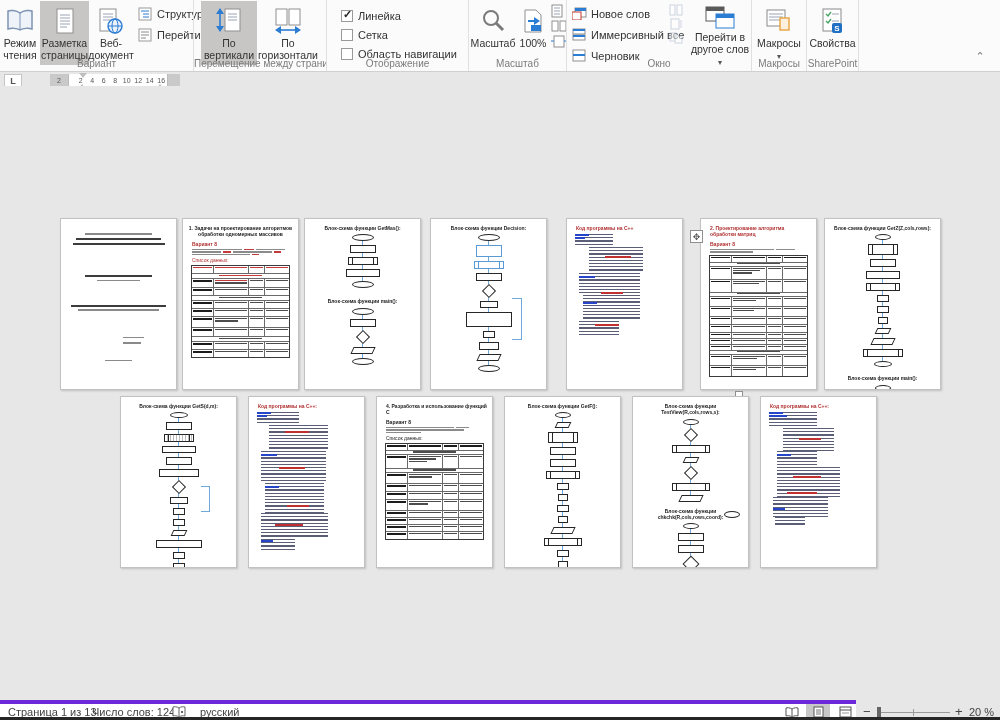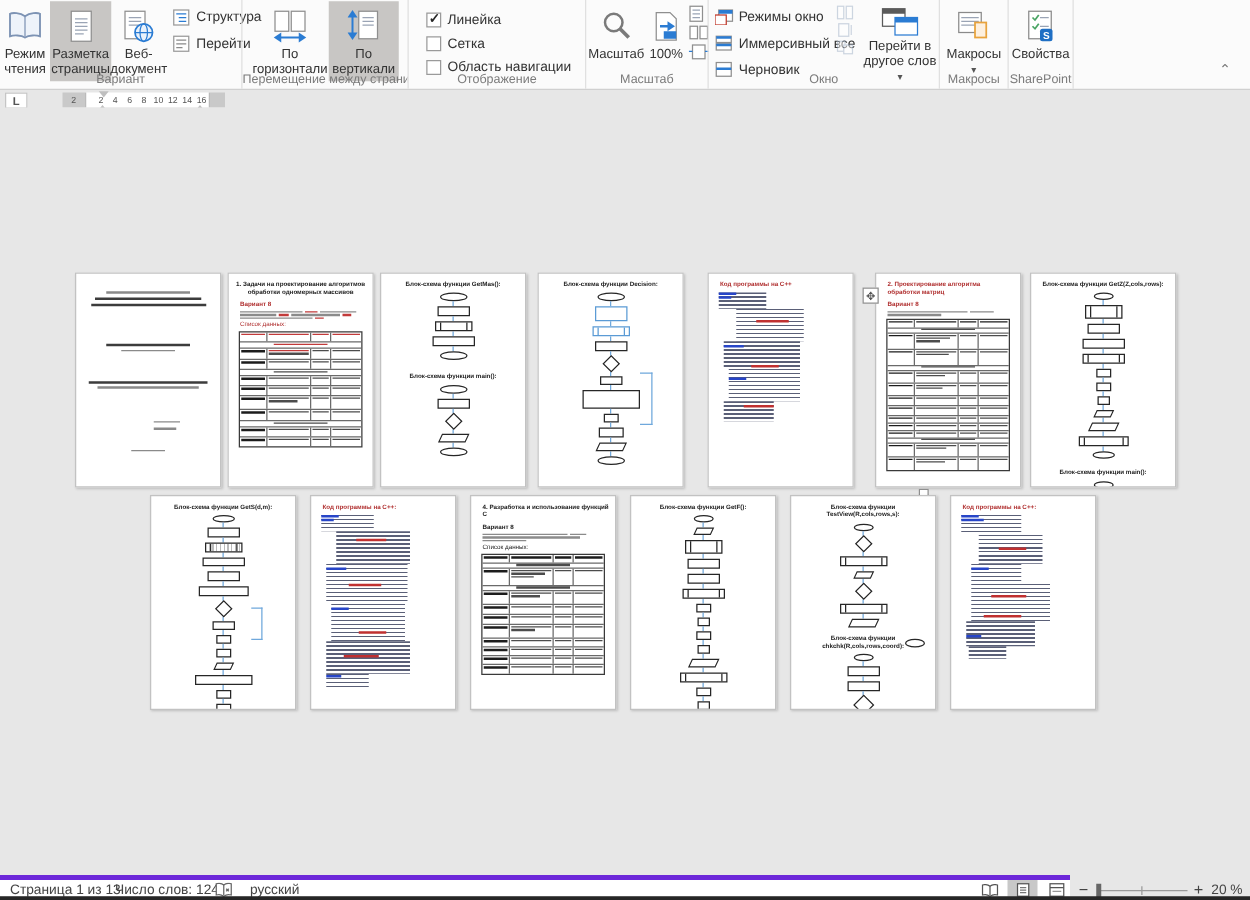--- a/index.html
+++ b/index.html
@@ -195,50 +195,50 @@
             <span>Перейти</span>
           </div>
         </div>
       </div>
       <div class="rgroup-label">Вариант</div>
     </div>
 
 
     <div class="rgroup" style="width:133px">
       <div class="rgroup-body" style="justify-content:center;width:100%">
-        <div class="btn-lg" style="width:62px">
-          <span class="ic">
-            <svg width="30" height="28">
-                <rect x="3" y="2" width="11" height="16" fill="#fff" stroke="#8f8f8f"></rect>
-                <rect x="16" y="2" width="11" height="16" fill="#fff" stroke="#8f8f8f"></rect>
-                <line x1="7" y1="23" x2="23" y2="23" stroke="#2b7cd3" stroke-width="1.6"></line>
-                <polygon points="2,23 8,19 8,27" fill="#2b7cd3"></polygon>
-                <polygon points="28,23 22,19 22,27" fill="#2b7cd3"></polygon>
-              </svg>
-          </span>
-          <span class="two-line">По горизонтали</span>
-        </div>
         <div class="btn-lg sel" style="width:56px">
           <span class="ic">
             <svg width="26" height="28">
                 <rect x="9" y="2" width="15" height="22" fill="#fff" stroke="#8f8f8f"></rect>
                 <g stroke="#9aa4b5">
                   <line x1="12" y1="7" x2="21" y2="7"></line>
                   <line x1="12" y1="10" x2="21" y2="10"></line>
                   <line x1="12" y1="13" x2="21" y2="13"></line>
                 </g>
                 <g stroke="#2b7cd3" stroke-width="1.6">
                   <line x1="4" y1="6" x2="4" y2="20"></line>
                 </g>
                 <polygon points="4,1 8,7 0,7" fill="#2b7cd3"></polygon>
                 <polygon points="4,25 8,19 0,19" fill="#2b7cd3"></polygon>
               </svg>
           </span>
           <span class="two-line">По вертикали</span>
         </div>
+        <div class="btn-lg" style="width:62px">
+          <span class="ic">
+            <svg width="30" height="28">
+                <rect x="3" y="2" width="11" height="16" fill="#fff" stroke="#8f8f8f"></rect>
+                <rect x="16" y="2" width="11" height="16" fill="#fff" stroke="#8f8f8f"></rect>
+                <line x1="7" y1="23" x2="23" y2="23" stroke="#2b7cd3" stroke-width="1.6"></line>
+                <polygon points="2,23 8,19 8,27" fill="#2b7cd3"></polygon>
+                <polygon points="28,23 22,19 22,27" fill="#2b7cd3"></polygon>
+              </svg>
+          </span>
+          <span class="two-line">По горизонтали</span>
+        </div>
       </div>
       <div class="rgroup-label">Перемещение между страницами</div>
     </div>
 
     <div class="rgroup" style="width:142px">
       <div style="padding:6px 0 0 14px; display:flex; flex-direction:column;">
         <div class="chk-row">
           <span class="chk">
               <span class="mark">✓</span>
             </span>
@@ -311,21 +311,21 @@
       <div class="rgroup-body" style="width:100%">
         <div class="smcol" style="width:102px">
           <div class="btn-sm">
             <span class="ic16">
               <svg width="15" height="13">
                   <rect x="3" y="1" width="11" height="9" fill="#fff" stroke="#8f8f8f"></rect>
                   <rect x="3" y="1" width="11" height="3" fill="#2b7cd3"></rect>
                   <rect x="0" y="5" width="9" height="8" fill="#fff" stroke="#c0392b"></rect>
                 </svg>
             </span>
-            <span>Режимы окно</span>
+            <span>Новое слов</span>
           </div>
           <div class="btn-sm">
             <span class="ic16">
               <svg width="14" height="13">
                   <rect x="1" y="1" width="12" height="5" fill="#fff" stroke="#8f8f8f"></rect>
                   <rect x="1" y="1" width="12" height="2" fill="#2b7cd3"></rect>
                   <rect x="1" y="7" width="12" height="5" fill="#fff" stroke="#8f8f8f"></rect>
                   <rect x="1" y="7" width="12" height="2" fill="#2b7cd3"></rect>
                 </svg>
             </span>

